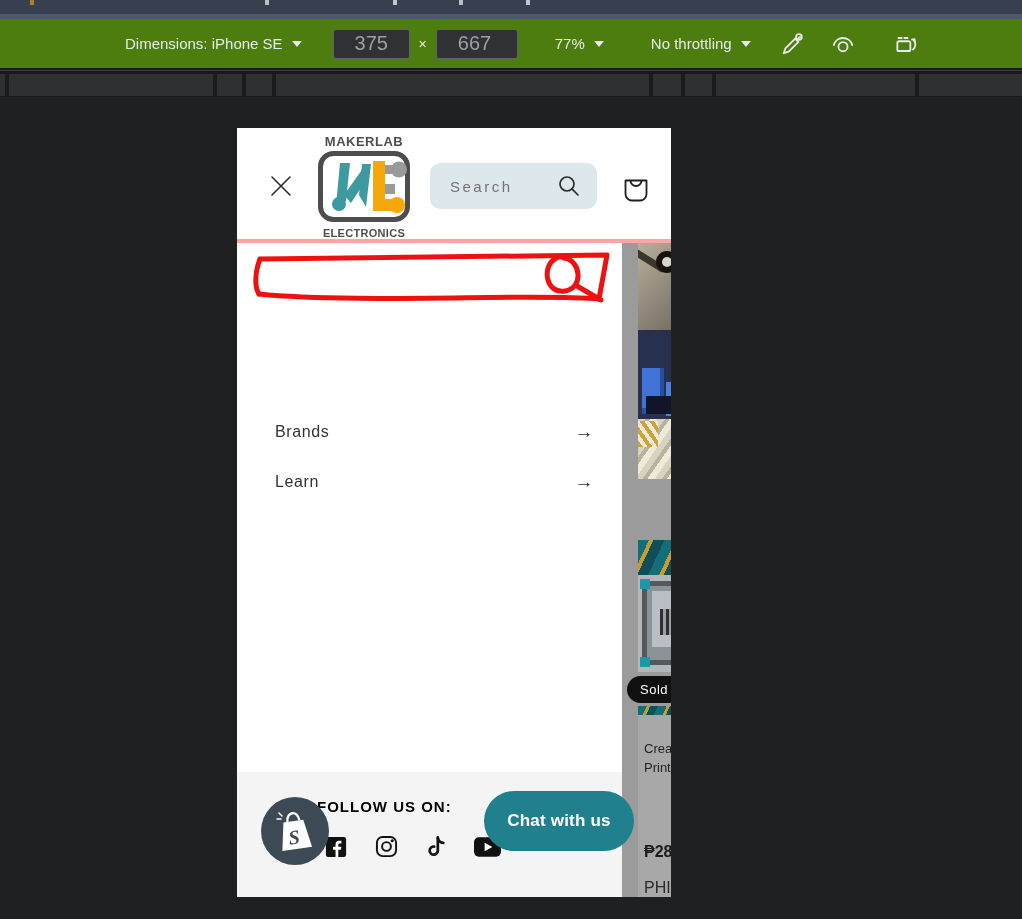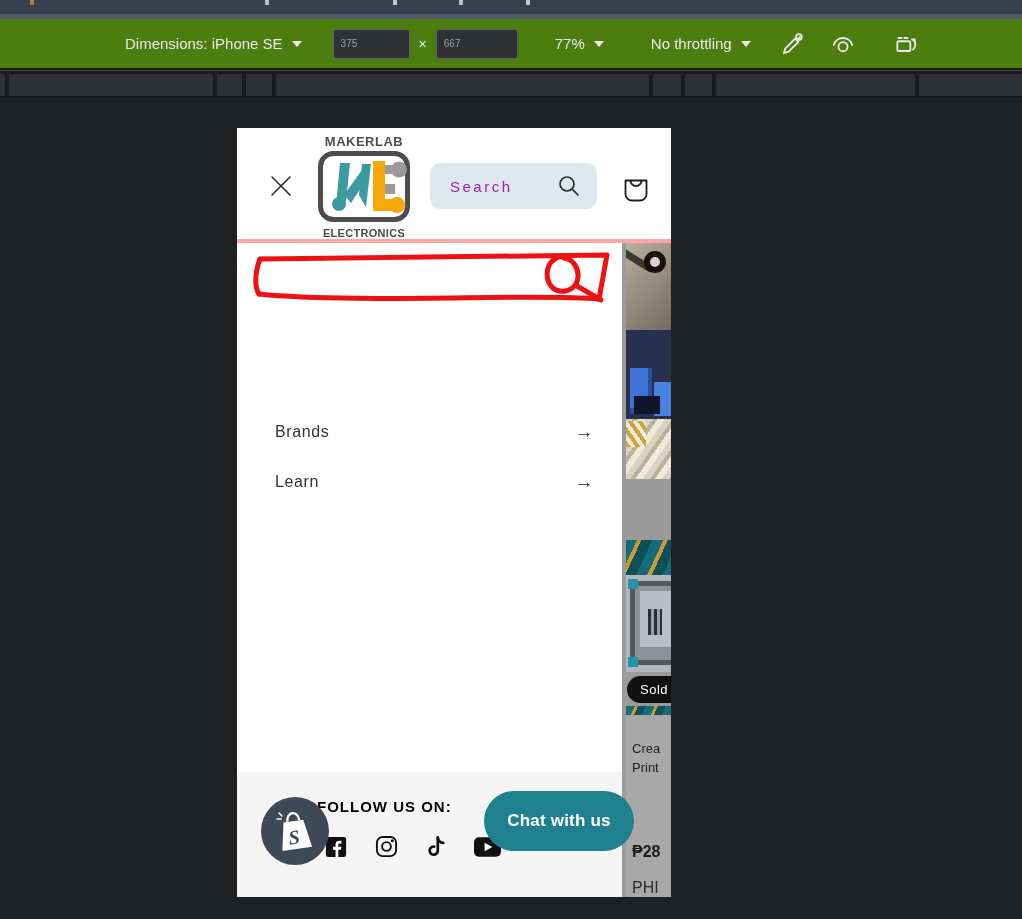--- a/index.html
+++ b/index.html
@@ -11,21 +11,21 @@
   .browser-strip .speck { position:absolute; top:0; height:5px; width:4px; opacity:.85; }
   .browser-band { position:absolute; left:0; top:14px; width:1022px; height:5px; background:#4e5a6c; }
 
   
   .dt-toolbar { position:absolute; left:0; top:19px; width:1022px; height:49px; background:#4d7c0f;
     display:flex; align-items:center; padding-left:125px; color:#e8eaed; font-size:15px; }
   .dt-label { white-space:nowrap; }
   .caret { width:0; height:0; border-left:5px solid transparent; border-right:5px solid transparent;
     border-top:6px solid #e8eaed; display:inline-block; margin-left:9px; }
   .dt-input { width:77px; height:30px; background:#303134; border:1px solid #5f6368; border-radius:3px;
-    color:#9aa0a6; font-size:10px; font-family:"Liberation Sans",sans-serif; padding-left:7px; }
+    color:#9aa0a6; font-size:20px; font-family:"Liberation Sans",sans-serif; padding-left:21px; }
   .dt-x { color:#e8eaed; margin:0 9px; font-size:14px; }
   .dt-icon { width:26px; height:26px; flex:0 0 auto; }
 
   
   .media-bar { position:absolute; left:0; top:68px; width:1022px; height:29px; background:#19191b; }
   .media-bar .hairline { position:absolute; left:0; top:2px; width:100%; height:1px; background:#3e4043; }
   .media-bar .segments { position:absolute; left:0; top:6px; width:100%; height:22px; background:#2f3032; }
   .media-bar .divider { position:absolute; top:6px; height:22px; width:4px; background:#1a1b1d; }
 
   
@@ -34,21 +34,21 @@
 
   
   .site-header { position:absolute; left:0; top:0; width:434px; height:115px; background:#fff; border-bottom:4px solid #fca5a5; }
   .close-btn { position:absolute; left:33px; top:47px; width:22px; height:22px; }
   .logo-wrap { position:absolute; left:79px; top:6px; width:96px; text-align:center; }
   .brand-top { font-size:13px; font-weight:bold; color:#4d4d4d; letter-spacing:.5px; }
   .logo-box { margin:2px auto 1px; width:92px; height:71px; }
   .brand-bottom { font-size:11px; font-weight:bold; color:#4d4d4d; letter-spacing:.3px; }
   .search-pill { position:absolute; left:193px; top:35px; width:167px; height:46px; background:#dce8eb;
     border-radius:10px; display:flex; align-items:center; padding:0 16px 0 20px; }
-  .search-text { flex:1; font-size:15px; color:#a21caf; letter-spacing:2.5px; }
+  .search-text { flex:1; font-size:15px; color:#737373; letter-spacing:2.5px; }
   .cart-btn { position:absolute; left:383px; top:44px; width:32px; height:32px; }
 
   
   .drawer { position:absolute; left:0; top:116px; width:385px; height:653px; background:#fff; }
   .menu-row { position:absolute; left:0; width:385px; height:48px; display:flex; align-items:center;
     padding:0 28px 0 38px; font-size:16px; color:#333; letter-spacing:.6px; }
   .menu-row.active { background:#f5f5f5; }
   .menu-arrow { margin-left:auto; font-size:19px; color:#222; }
 
   
@@ -61,21 +61,21 @@
     background:#3d4954; z-index:6; }
   .chat-pill { position:absolute; left:247px; top:547px; width:150px; height:60px; border-radius:30px;
     background:#20808d; color:#fff; font-size:17px; font-weight:bold; display:flex; align-items:center;
     justify-content:center; z-index:7; letter-spacing:.2px; }
 
   
   .annotation { position:absolute; left:0; top:116px; width:390px; height:70px; z-index:8; pointer-events:none; }
 
   
   .page-behind { position:absolute; left:385px; top:115px; width:49px; height:654px; overflow:hidden; background:#9b9b9b; }
-  .pb-block { position:absolute; left:4px; width:49px; overflow:hidden; }
+  .pb-block { position:absolute; left:16px; width:49px; overflow:hidden; }
   .pb-img1 { top:0; height:87px; background:linear-gradient(135deg,#b9ae9d 0%,#978f80 45%,#6f695d 100%); }
   .pb-img1 .ring { position:absolute; left:18px; top:8px; width:22px; height:22px; border-radius:50%;
     border:6px solid #17120e; background:#d8d4cc; }
   .pb-img1 .stick { position:absolute; left:-6px; top:14px; width:34px; height:7px; background:#3a372f; transform:rotate(32deg); }
   .pb-img2 { top:87px; height:169px; background:#27304f; }
   .pb-img2 .box1 { position:absolute; left:4px; top:38px; width:22px; height:46px; background:#3f74d6; box-shadow:inset -4px -6px 0 #2a4f9e; }
   .pb-img2 .box2 { position:absolute; left:28px; top:52px; width:24px; height:34px; background:#4a80e0; }
   .pb-img2 .dots { position:absolute; left:8px; top:66px; width:26px; height:18px; background:#10152b; }
   .pb-text { position:absolute; left:2px; color:#f2f2f2; font-size:16px; white-space:nowrap; }
   .pb-img3 { top:176px; height:60px; background:repeating-linear-gradient(125deg,#d8d3c0 0 6px,#b7b29b 6px 10px,#efe9d8 10px 16px); }

